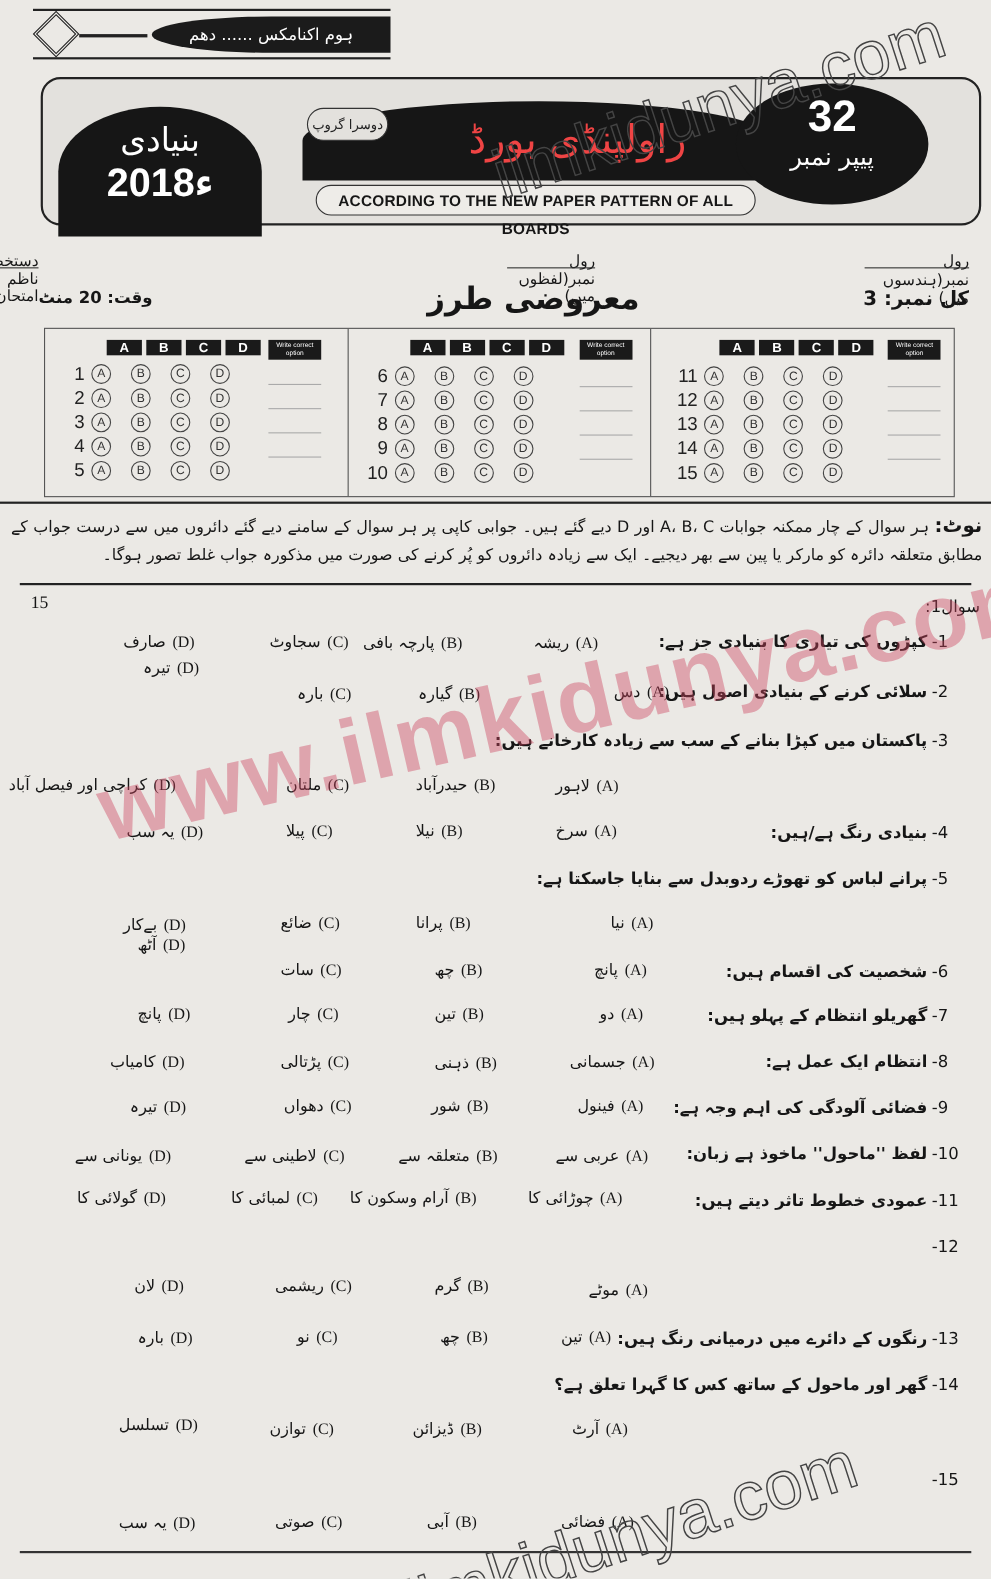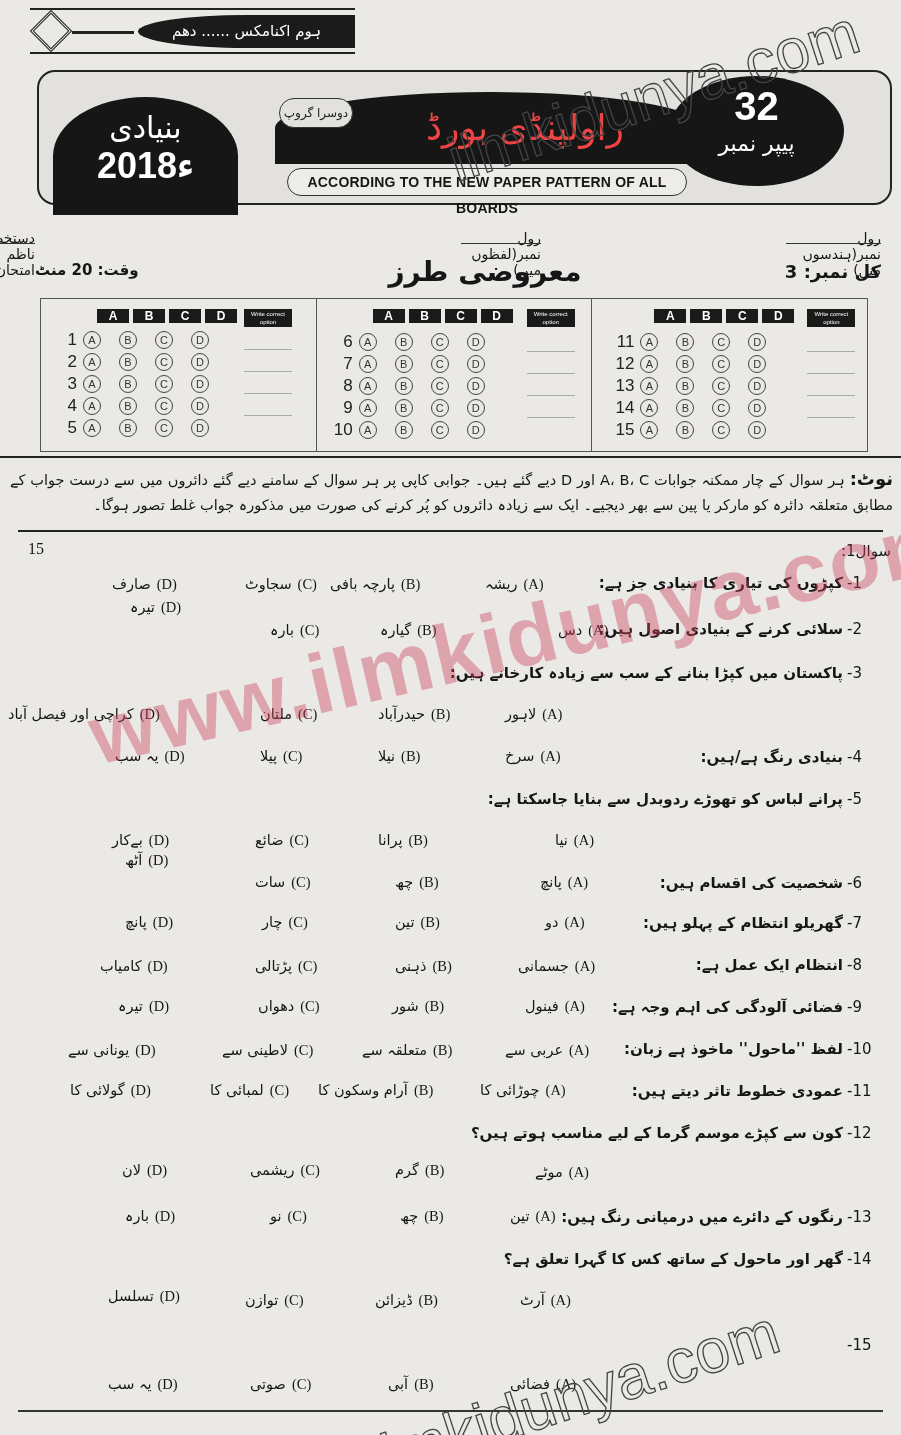--- a/index.html
+++ b/index.html
@@ -372,21 +372,20 @@
       <span class="n">-11</span>
       <span class="stem">عمودی خطوط تاثر دیتے ہیں:</span>
     </div>
     <div class="opt" style="left:480px;top:1082px;"><span class="k">(A)</span><span>چوڑائی کا</span></div>
     <div class="opt" style="left:318px;top:1082px;"><span class="k">(B)</span><span>آرام وسکون کا</span></div>
     <div class="opt" style="left:210px;top:1082px;"><span class="k">(C)</span><span>لمبائی کا</span></div>
     <div class="opt" style="left:70px;top:1082px;"><span class="k">(D)</span><span>گولائی کا</span></div>
 
     <div class="q" style="top:1124px;">
       <span class="n">-12</span>
-      <span class="stem">کون سے کپڑے موسم گرما کے لیے مناسب ہوتے ہیں؟</span>
     </div>
     <div class="opt" style="left:535px;top:1164px;"><span class="k">(A)</span><span>موٹے</span></div>
     <div class="opt" style="left:395px;top:1162px;"><span class="k">(B)</span><span>گرم</span></div>
     <div class="opt" style="left:250px;top:1162px;"><span class="k">(C)</span><span>ریشمی</span></div>
     <div class="opt" style="left:122px;top:1162px;"><span class="k">(D)</span><span>لان</span></div>
 
     <div class="q" style="top:1208px;">
       <span class="n">-13</span>
       <span class="stem">رنگوں کے دائرے میں درمیانی رنگ ہیں:</span>
     </div>

